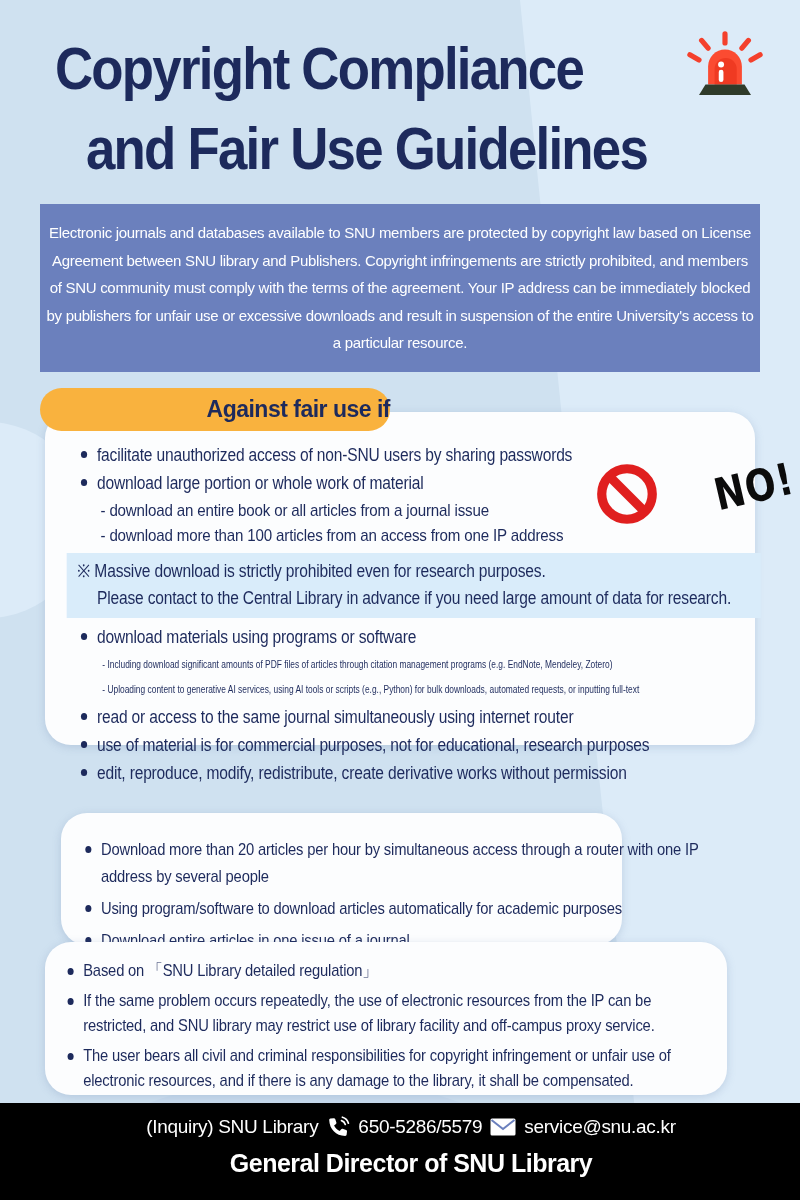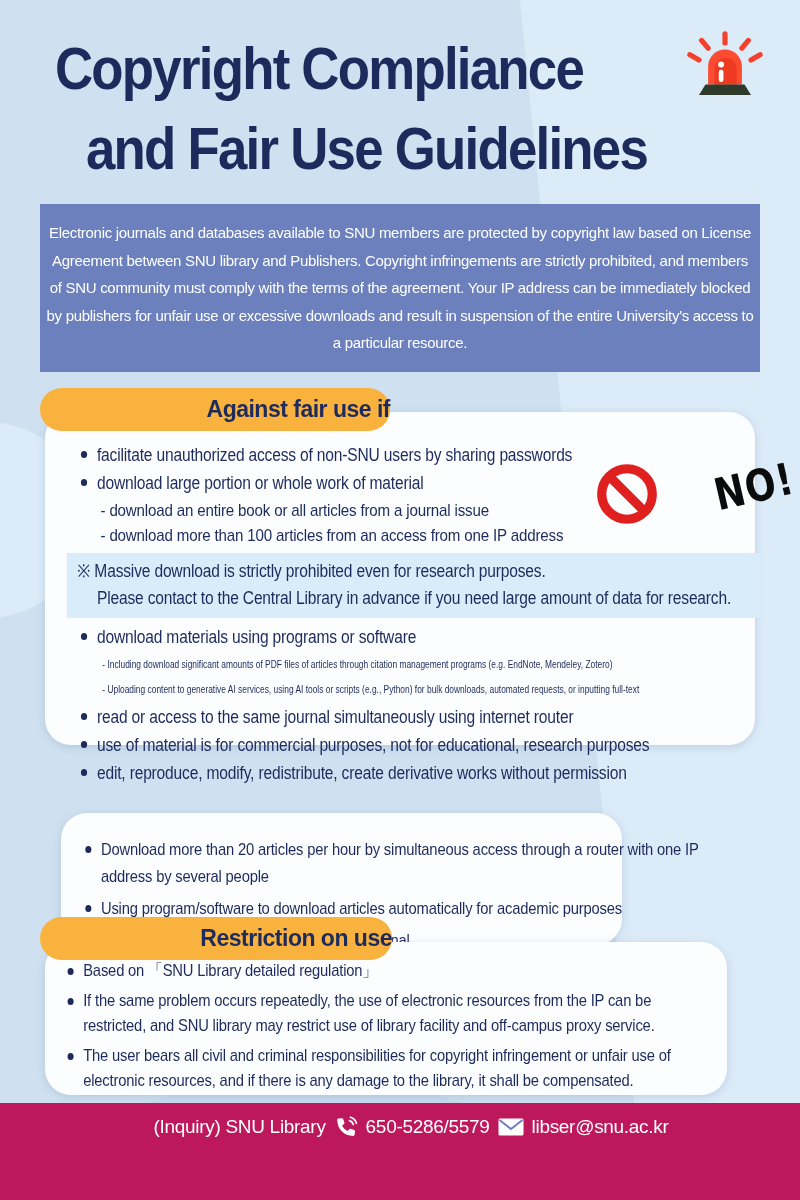--- a/index.html
+++ b/index.html
@@ -78,21 +78,21 @@
   .no-graphic{ position:absolute; top:44px; left:548px; width:215px; height:95px; z-index:4; }
   .no-graphic svg{ position:absolute; left:0; top:4px; }
   .no-text{
     position:absolute; left:122px; top:14px; font-size:44px; font-weight:bold; color:#0b0b0b;
     font-family:"DejaVu Sans", sans-serif; transform:rotate(-13deg) scaleX(.82); transform-origin:left center;
     letter-spacing:1px;
   }
 
   
   .footer{
-    position:absolute; top:1103px; left:0; width:800px; height:97px; background:#be185d;
+    position:absolute; top:1103px; left:0; width:800px; height:97px; background:#000000;
     display:flex; flex-direction:column; align-items:center;padding-left:22px;
   }
   .footer-line1{ margin-top:13px; display:flex; align-items:center; gap:8px; color:#fff; font-size:19px; letter-spacing:-0.3px; }
   .footer-line1 .ico{ display:flex; align-items:center; }
   .footer-line2{ margin-top:11px; color:#fff; font-size:25px; font-weight:bold; letter-spacing:-0.5px; }
 </style>
 </head>
 <body>
 
 <div class="poster">
@@ -185,23 +185,20 @@
         <span class="dot"></span>
         <span class="txt">Using program/software to download articles automatically for academic purposes</span>
       </div>
       <div class="row">
         <span class="dot"></span>
         <span class="txt">Download entire articles in one issue of a journal</span>
       </div>
     </div>
   </section>
 
-  <div class="pill p3">
-    <span>Restriction on use</span>
-  </div>
   <section class="box b3">
     <div class="box-inner">
       <div class="row">
         <span class="dot"></span>
         <span class="txt">Based on 「SNU Library detailed regulation」</span>
       </div>
       <div class="row">
         <span class="dot"></span>
         <span class="txt">If the same problem occurs repeatedly, the use of electronic resources from the IP can be restricted, and SNU library may restrict use of library facility and off-campus proxy service.</span>
       </div>
@@ -222,17 +219,18 @@
           <path d="M16.4 1.2 a8.6 8.6 0 0 1 6 6" stroke="#ffffff" stroke-width="1.7" fill="none" stroke-linecap="round"></path>
         </svg>
       </span>
       <span>650-5286/5579</span>
       <span class="ico">
         <svg width="26" height="18" viewBox="0 0 26 18">
           <rect x="0.5" y="0.5" width="25" height="17" rx="1.5" fill="#ffffff"></rect>
           <polyline points="1.5,2 13,11 24.5,2" stroke="#6b80bd" stroke-width="2" fill="none"></polyline>
         </svg>
       </span>
-      <span>libser@snu.ac.kr</span>
-    </div>
+      <span>service@snu.ac.kr</span>
+    </div>
+    <div class="footer-line2">General Director of SNU Library</div>
   </footer>
 
 </div>
 
 </body></html>

